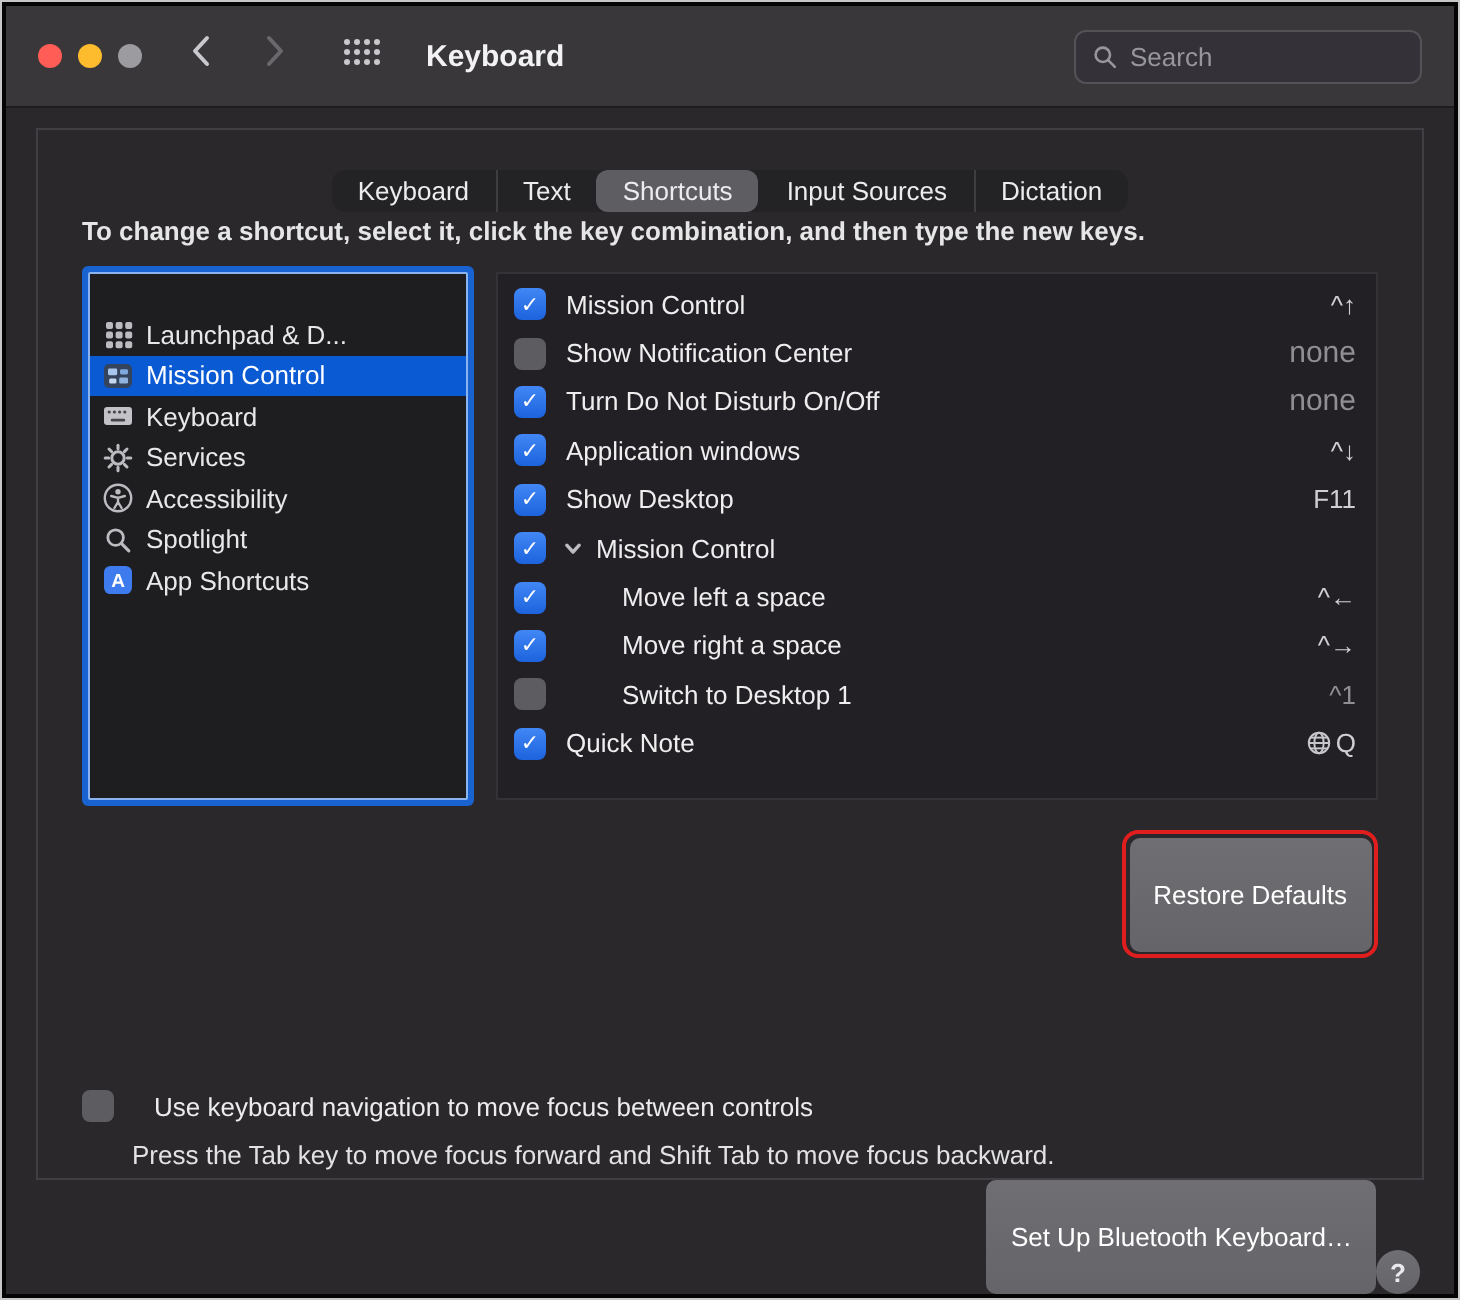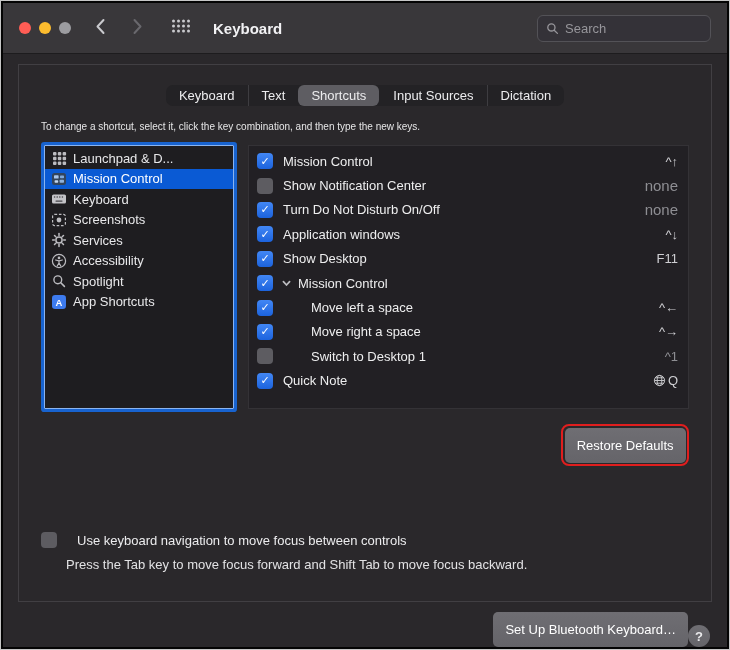--- a/index.html
+++ b/index.html
@@ -26,43 +26,43 @@
   .content { height: 593px; display: flex; flex-direction: column; }
   .panebox { margin: 10px 15px 0; height: 538px; border: 1px solid #413f43; padding: 0 22px; }
 
   .tabrow { padding-top: 20px; display: flex; justify-content: center; }
   .seg { display: inline-flex; background: #232225; border-radius: 7px; }
   .tab { padding: 3px 13px; font-size: 13px; color: #ececee; }
   .tab:not(:first-child) { border-left: 1px solid #3e3d41; text-align: right; }
   .tab.selected { background: #5e5d62; border-radius: 6px; border-left: none; }
   .tab.selected + .tab { border-left-color: transparent; }
 
-  .instruction { margin-top: 15px; font-size: 10px; color: #e6e6e7; }
+  .instruction { margin-top: 2px; font-size: 13px; color: #e6e6e7; font-weight: bold; }
 
   .main { margin-top: 10px; display: flex; gap: 14px; }
-  .sblist { width: 190px; height: 264px; background: #1e1d20; border: 1px solid #8ab4f0; box-shadow: 0 0 0 3px #1863cf; border-radius: 1px; padding-top: 2px; overflow: hidden; margin: 3px 0 3px 3px; flex: 0 0 190px; }
+  .sblist { width: 190px; height: 264px; background: #1e1d20; border: 1px solid #8ab4f0; box-shadow: 0 0 0 3px #1863cf; border-radius: 1px; padding-top: 20px; overflow: hidden; margin: 3px 0 3px 3px; flex: 0 0 190px; }
   .sb-row { display: flex; align-items: center; height: 20.5px; padding: 0 6px; gap: 6px; font-size: 13px; color: #e8e8ea; white-space: nowrap; }
   .sb-row.selected { background: #0a5ad4; color: #fff; }
   .sb-icon { width: 16px; height: 16px; flex: 0 0 16px; display: flex; align-items: center; justify-content: center; }
 
   .sclist { flex: 1; height: 264px; background: #222024; border: 1px solid #343236; margin-top: 3px; padding-top: 3px; overflow: hidden; }
   .sc-row { display: flex; align-items: center; height: 24.4px; padding: 0 10px 0 8px; font-size: 13px; color: #eeeeef; }
   .checkbox { width: 16px; height: 16px; border-radius: 4px; background: #5d5c61; display: inline-flex; align-items: center; justify-content: center; font-size: 11px; color: #fff; flex: 0 0 16px; }
   .checkbox.checked { background: linear-gradient(#4287f5, #1c63dd); }
   .sc-label { margin-left: 10px; }
   .sc-label.indent { margin-left: 38px; }
   .disclosure { margin-left: 8px; width: 13px; display: inline-flex; }
   .disclosure + .sc-label { margin-left: 4px; }
   .sc-key { margin-left: auto; color: #cfcfd3; font-size: 13px; display: inline-flex; align-items: center; }
   .sc-key.muted { color: #8e8e93; }
   .sc-key.small { font-size: 15px; }
 
   .restore-row { margin-top: 12px; display: flex; justify-content: flex-end; }
   .annotation { border: 2.5px solid #e01e1e; border-radius: 8px; padding: 1.5px; }
-  .btn { background: linear-gradient(#6f6e73, #656469); color: #fff; border: none; border-radius: 5px; font-family: inherit; font-size: 13px; padding: 10px 12px; }
+  .btn { background: linear-gradient(#6f6e73, #656469); color: #fff; border: none; border-radius: 5px; font-family: inherit; font-size: 13px; padding: 21px 12px; }
 
   .kbnav { margin-top: 66px; display: flex; align-items: center; gap: 20px; font-size: 13px; color: #ececee; }
   .kbnav-help { margin-top: 9px; padding-left: 25px; font-size: 13px; color: #e2e2e4; }
 
   .footer { flex: 1; display: flex; align-items: flex-end; justify-content: flex-end; padding: 0 17px; }
   .helpbtn { width: 22px; height: 22px; border-radius: 50%; background: linear-gradient(#6f6e73, #656469); border: none; color: #eaeaec; font-size: 13px; font-weight: bold; font-family: inherit; }
 </style>
 </head>
 <body>
 
@@ -175,29 +175,20 @@
                       <circle cx="11.4" cy="6" r="0.8"></circle>
                       <rect x="4.4" y="9.4" width="7.2" height="1.4" rx="0.7"></rect>
                     </g>
                   </svg>
                 </span>
                 <span>Keyboard</span>
               </div>
               <div class="sb-row">
                 <span class="sb-icon">
                   <svg width="16" height="16" viewBox="0 0 16 16">
-                    <rect x="1.6" y="2.4" width="12.8" height="11.2" rx="2" fill="none" stroke="#bcbcc0" stroke-width="1.2" stroke-dasharray="2.6 1.7"></rect>
-                    <circle cx="8" cy="8" r="2.4" fill="#bcbcc0"></circle>
-                  </svg>
-                </span>
-                <span>Screenshots</span>
-              </div>
-              <div class="sb-row">
-                <span class="sb-icon">
-                  <svg width="16" height="16" viewBox="0 0 16 16">
                     <circle cx="8" cy="8" r="3.1" fill="none" stroke="#bcbcc0" stroke-width="1.5"></circle>
                     <g stroke="#bcbcc0" stroke-width="1.5" stroke-linecap="round">
                       <line x1="8" y1="1.6" x2="8" y2="3.4"></line>
                       <line x1="8" y1="12.6" x2="8" y2="14.4"></line>
                       <line x1="1.6" y1="8" x2="3.4" y2="8"></line>
                       <line x1="12.6" y1="8" x2="14.4" y2="8"></line>
                       <line x1="3.5" y1="3.5" x2="4.8" y2="4.8"></line>
                       <line x1="11.2" y1="11.2" x2="12.5" y2="12.5"></line>
                       <line x1="12.5" y1="3.5" x2="11.2" y2="4.8"></line>
                       <line x1="4.8" y1="11.2" x2="3.5" y2="12.5"></line>

